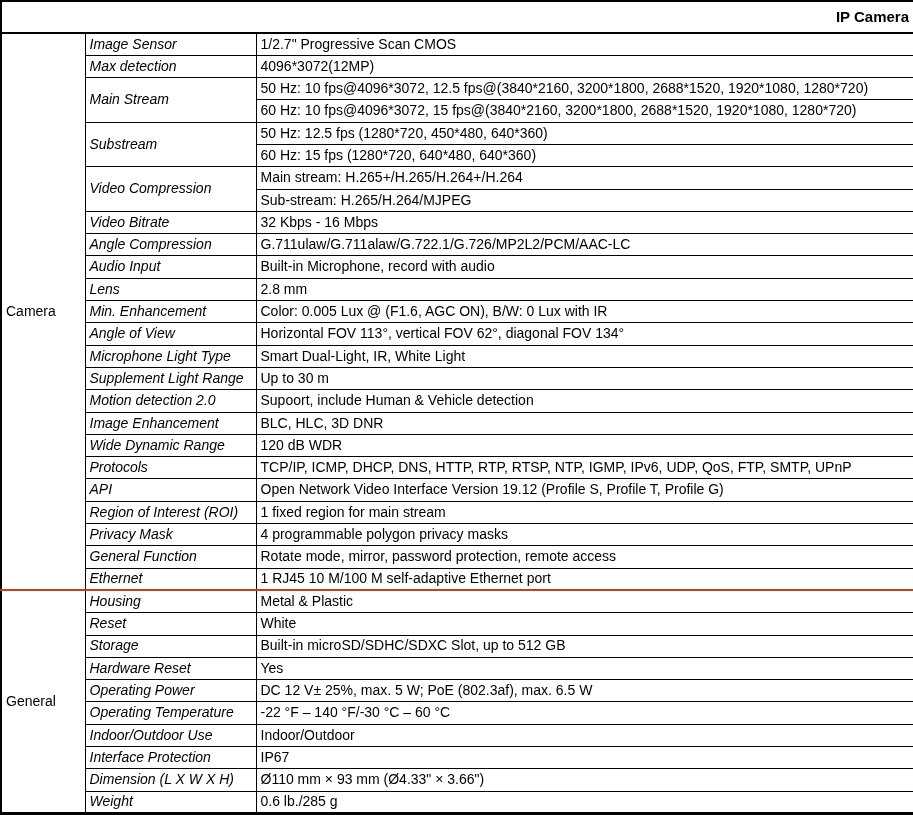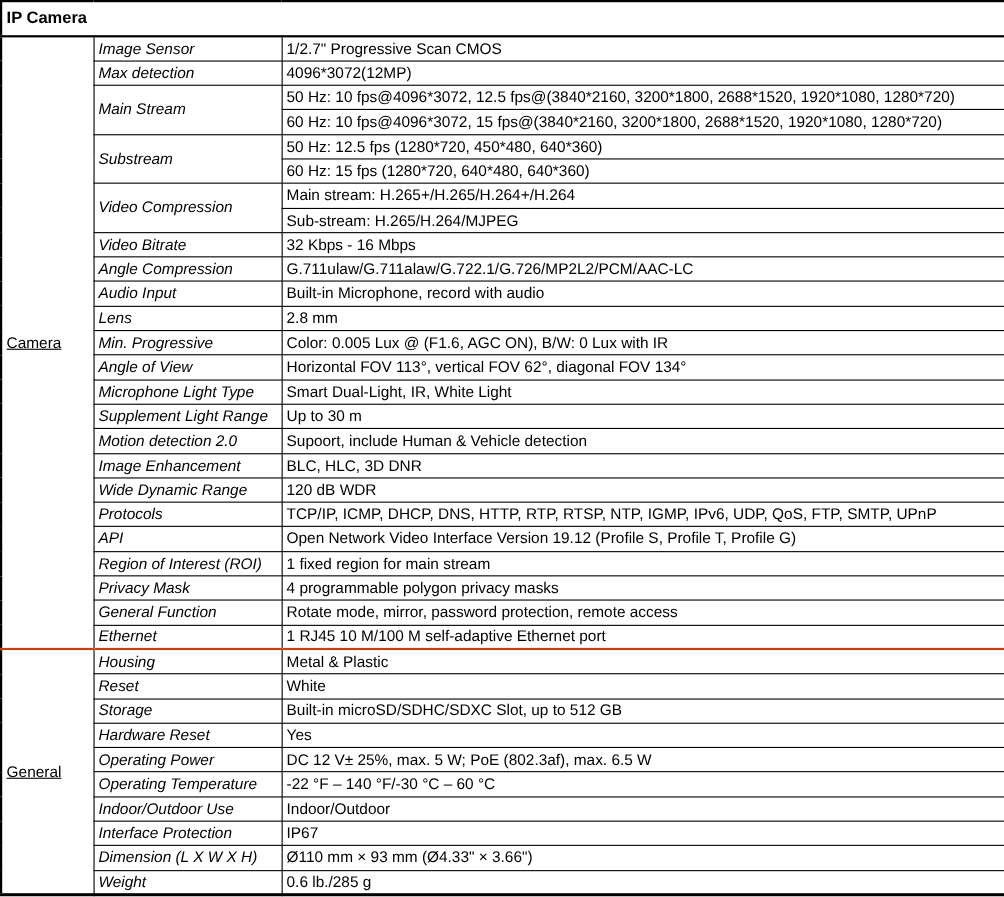--- a/index.html
+++ b/index.html
@@ -30,30 +30,29 @@
     font-size: 14px;
     line-height: 1.1;
     white-space: nowrap;
     overflow: hidden;
     vertical-align: middle;
     text-align: left;
     font-weight: normal;
   }
   tr.title-row th {
     height: 32px;
-    text-align: left;
+    text-align: right;
     font-weight: bold;
     font-size: 15px;
     border-bottom: 2px solid #000000;
   }
   tbody tr { height: 22px; }
   td.section-cell {
     vertical-align: middle;
     padding-left: 6px;
-    text-decoration: underline;
   }
   td.label-cell { padding-left: 4px; font-style: italic; }
   td.value-cell { padding-left: 4px; }
   tr.section-start td { border-top: 2px solid #c2410c; }
 </style>
 </head>
 <body>
 
 <table class="spec-table">
   <colgroup>
@@ -107,21 +106,21 @@
       </tr>
       <tr>
         <td rowspan="1" class="label-cell">Audio Input</td>
         <td class="value-cell">Built-in Microphone, record with audio</td>
       </tr>
       <tr>
         <td rowspan="1" class="label-cell">Lens</td>
         <td class="value-cell">2.8 mm</td>
       </tr>
       <tr>
-        <td rowspan="1" class="label-cell">Min. Progressive</td>
+        <td rowspan="1" class="label-cell">Min. Enhancement</td>
         <td class="value-cell">Color: 0.005 Lux @ (F1.6, AGC ON), B/W: 0 Lux with IR</td>
       </tr>
       <tr>
         <td rowspan="1" class="label-cell">Angle of View</td>
         <td class="value-cell">Horizontal FOV 113°, vertical FOV 62°, diagonal FOV 134°</td>
       </tr>
       <tr>
         <td rowspan="1" class="label-cell">Microphone Light Type</td>
         <td class="value-cell">Smart Dual-Light, IR, White Light</td>
       </tr>

